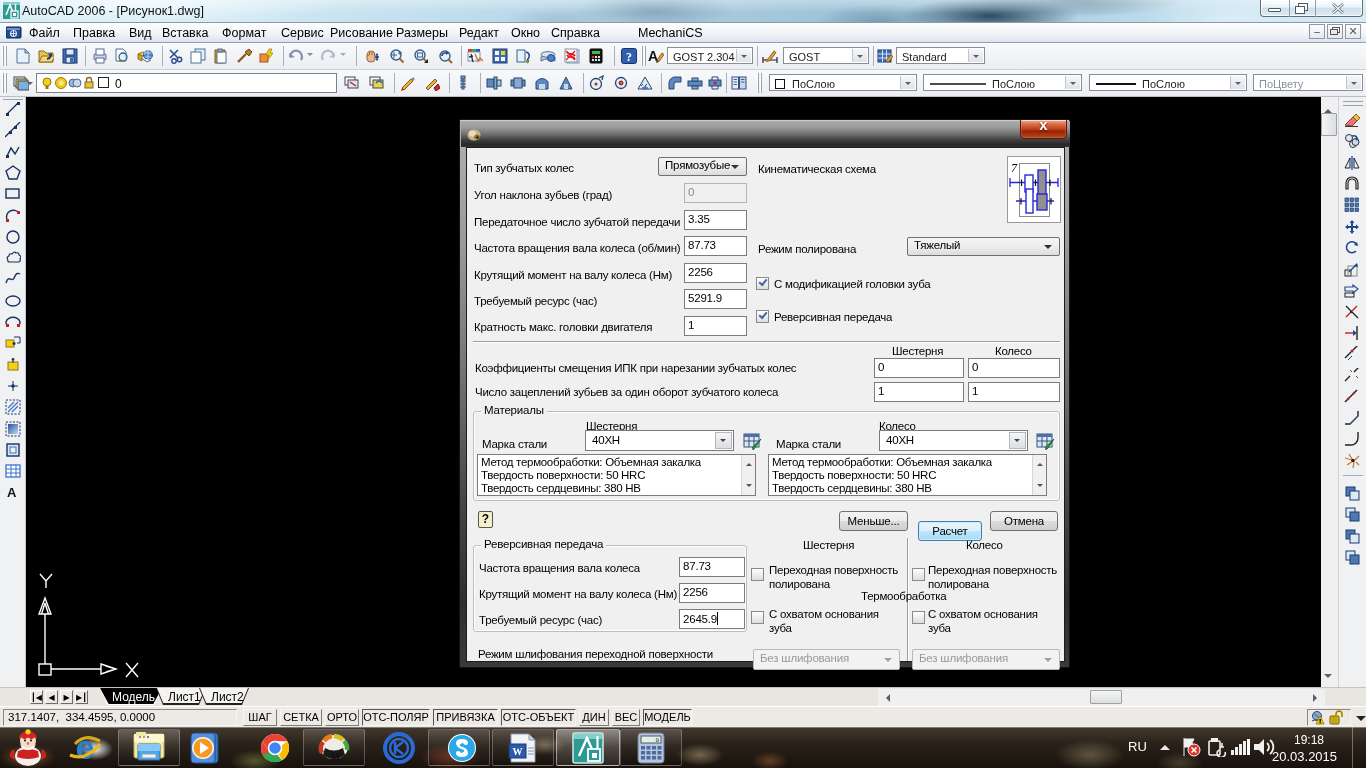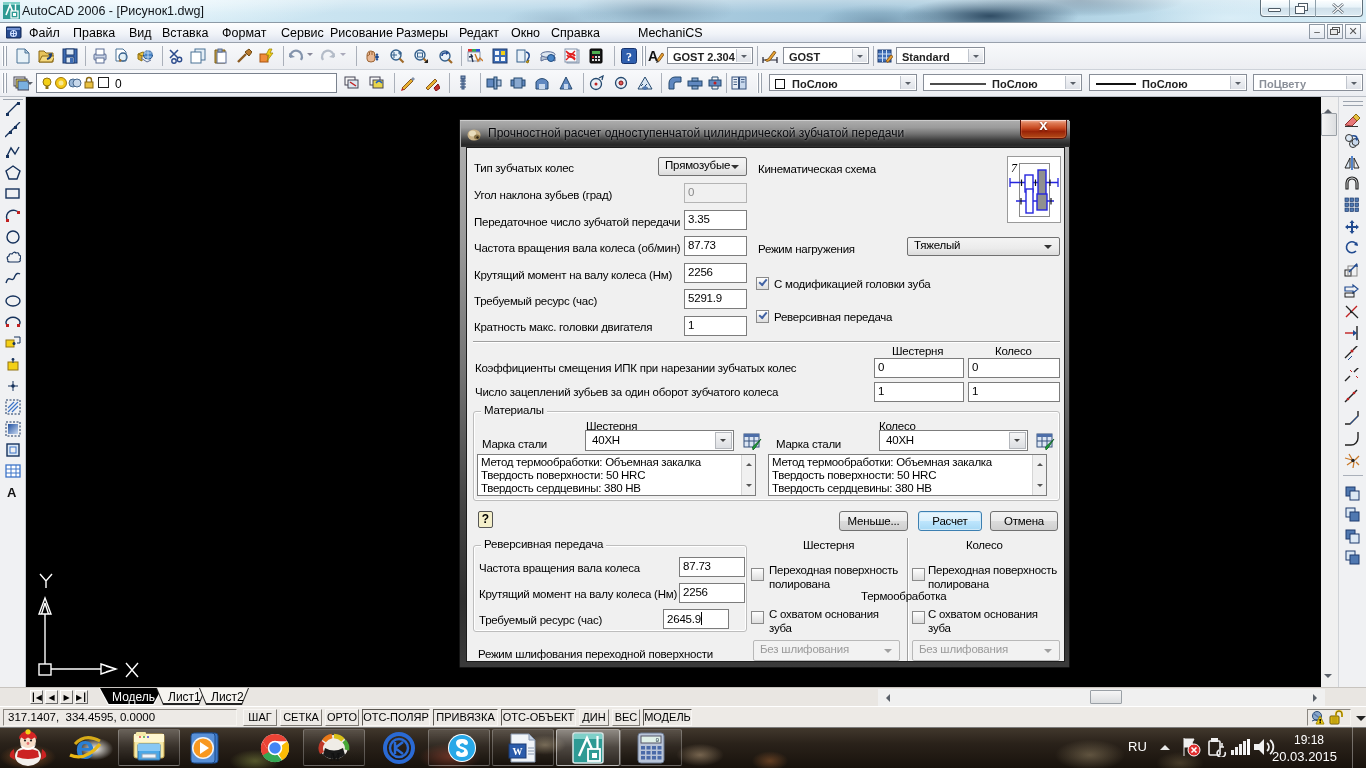--- a/index.html
+++ b/index.html
@@ -36,21 +36,21 @@
   .mdibtn { position:absolute; top:24px; width:16px; height:15px; border:1px solid #8e98a4;
     background:linear-gradient(#fcfdfe,#e4e9f1); font-size:10px; color:#444; text-align:center; line-height:13px; }
 
   
   #row1 { left:0; top:43px; width:1366px; height:27px; background:linear-gradient(#f8f9fb,#eceef2); border-bottom:1px solid #cdd2d9; }
   #row2 { left:0; top:70px; width:1366px; height:27px; background:linear-gradient(#f8f9fb,#eceef2); border-bottom:1px solid #b9bec6; }
   .grip { position:absolute; top:3px; width:5px; height:20px;
     background:linear-gradient(90deg,#fff 0,#fff 1px,#9aa2ad 1px,#9aa2ad 2px,transparent 2px,transparent 3px,#fff 3px,#fff 4px,#9aa2ad 4px,#9aa2ad 5px); }
   .tsep { position:absolute; top:3px; width:1px; height:20px; background:#aab0ba; }
   .icon { position:absolute; width:16px; height:16px; }
-  .combo { position:absolute; height:17px; border:1px solid #888e98; background:#fff; font-size:11px; color:#222;font-weight:bold; }
+  .combo { position:absolute; height:17px; border:1px solid #888e98; background:#fff; font-size:11px; color:#222; }
   .combo .arr { position:absolute; right:1px; top:1px; bottom:1px; width:15px; background:linear-gradient(#f6f7f9,#dfe2e8); border-left:1px solid #c0c5cd; }
   .combo .arr:after { content:""; position:absolute; left:4px; top:6px; border:3.5px solid transparent; border-top-color:#5a6069; }
   .combo .txt { position:absolute; left:5px; top:3px; }
 
   
   #main { left:0; top:97px; width:1366px; height:590px; background:#f0f0f0; }
   #canvas { position:absolute; left:26px; top:0; width:1295px; height:590px; background:#000; }
   #lefttb { position:absolute; left:0; top:0; width:26px; height:590px; background:#f0f1f3; border-right:1px solid #c4c8ce; }
   #vscroll { position:absolute; left:1321px; top:0; width:17px; height:590px; background:#f0f0f0; }
   #righttb { position:absolute; left:1338px; top:0; width:28px; height:590px; background:#f0f1f3; border-left:1px solid #d0d3d8; }
@@ -75,21 +75,21 @@
     font-size:11.5px; letter-spacing:-0.2px; color:#000; padding:2px 0 0 3px; white-space:nowrap; }
   .din.dis { background:#f0f0f0; border-color:#b4b4b4; color:#8a8a8a; }
   .dcombo { position:absolute; height:19px; border:1px solid #707070; border-radius:2px;
     background:linear-gradient(#f4f4f4,#ebebeb 60%,#dcdcdc); font-size:11.5px; letter-spacing:-0.2px; color:#000; }
   .dcombo .ct { position:absolute; left:6px; top:1px; white-space:nowrap; }
   .dcombo .ca { position:absolute; right:7px; top:7px; border:4px solid transparent; border-top-color:#333; }
   .dcombo.cls { border-radius:0; background:#fff; border-color:#7c7c7c; }
   .dcombo.cls .cab { position:absolute; right:1px; top:1px; bottom:1px; width:17px;
     background:linear-gradient(#f6f6f6,#dcdee2); border:1px solid #b4b7bc; }
   .dcombo.cls .cab:after { content:""; position:absolute; left:4px; top:6px; border:3.5px solid transparent; border-top-color:#444; }
-  .dcombo.dis2 { background:#f2f2f2; border-color:#b8b8b8; color:#9a9a9a; }
+  .dcombo.dis2 { background:#f2f2f2; border-color:#b8b8b8; color:#9a9a9a;margin-top:9px; }
   .dcombo.dis2 .ca { border-top-color:#a0a0a0; }
   .groove { position:absolute; border-top:1px solid #9f9f9f; border-bottom:1px solid #fff; }
   .vgroove { position:absolute; width:2px; border-left:1px solid #9f9f9f; border-right:1px solid #fff; }
   .dfield { position:absolute; border:1px solid #bdbdbd; border-radius:3px;
     box-shadow:inset 0 0 0 1px #fff; }
   .dleg { position:absolute; font-size:11.5px; letter-spacing:-0.2px; color:#000; background:#f0f0f0; padding:0 3px; white-space:nowrap; }
   .dcheck { position:absolute; width:13px; height:13px; background:linear-gradient(#fff,#ddd);
     border:1px solid #8a8a8a; }
   .dcheck.chk:after { content:""; position:absolute; left:2px; top:1px; width:6px; height:3px;
     border-left:2px solid #4263a4; border-bottom:2px solid #4263a4; transform:rotate(-50deg); }
@@ -705,21 +705,20 @@
 </div>
 
 <div class="abs" id="dlg">
   <div style="position:absolute;left:1px;top:1px;width:609px;height:26px;background:linear-gradient(#ababab 0%,#9b9b9b 25%,#717171 50%,#3d3d3d 74%,#262626 92%,#323232 100%)"></div>
   <svg style="position:absolute;left:7px;top:8px" width="15" height="14" viewBox="0 0 15 14">
     <ellipse cx="7" cy="7" rx="6.5" ry="5.5" fill="#c9b288"></ellipse>
     <ellipse cx="5.5" cy="5.5" rx="3.5" ry="3" fill="#e8dcbc"></ellipse>
     <ellipse cx="10" cy="9" rx="3" ry="2.5" fill="#8a7448"></ellipse>
     <circle cx="10.5" cy="9.5" r="1.2" fill="#2a2010"></circle>
   </svg>
-  <div id="dlg-title">Прочностной расчет одноступенчатой цилиндрической зубчатой передачи</div>
   <div id="dlg-close"></div>
   <div id="dlg-client">
 
     <div class="dl" style="left:7px;top:13px">Тип зубчатых колес</div>
     <div class="dcombo" style="left:191px;top:9px;width:89px">
         <span class="ct">Прямозубые</span>
         <span class="ca"></span>
       </div>
     <div class="dl" style="left:291px;top:14px">Кинематическая схема</div>
 
@@ -744,21 +743,21 @@
         </g>
       </svg>
     </div>
 
     <div class="dl" style="left:7px;top:40px">Угол наклона зубьев (град)</div>
     <div class="din dis" style="left:217px;top:35px">0</div>
     <div class="dl" style="left:7px;top:67px">Передаточное число зубчатой передачи</div>
     <div class="din" style="left:217px;top:62px">3.35</div>
     <div class="dl" style="left:7px;top:93px">Частота вращения вала колеса (об/мин)</div>
     <div class="din" style="left:217px;top:88px">87.73</div>
-    <div class="dl" style="left:291px;top:94px">Режим нагружения</div>
+    <div class="dl" style="left:291px;top:94px">Режим полирована</div>
     <div class="dcombo" style="left:440px;top:89px;width:153px">
         <span class="ct">Тяжелый</span>
         <span class="ca"></span>
       </div>
     <div class="dl" style="left:7px;top:120px">Крутящий момент на валу колеса (Нм)</div>
     <div class="din" style="left:217px;top:115px">2256</div>
     <div class="dcheck chk" style="left:289px;top:129px"></div>
     <div class="dl" style="left:307px;top:129px">С модификацией головки зуба</div>
     <div class="dl" style="left:7px;top:146px">Требуемый ресурс (час)</div>
     <div class="din" style="left:217px;top:141px">5291.9</div>
@@ -816,31 +815,31 @@
     </div>
     <div class="dmemo" style="left:301px;top:306px">Метод термообработки: Объемная закалка<br>Твердость поверхности: 50 HRC<br>Твердость сердцевины: 380 НВ
       <div class="sb">
           <span class="sarr" style="left:4px;top:5px;border:3.5px solid transparent;border-bottom-color:#555"></span>
           <span class="sarr" style="left:4px;top:29px;border:3.5px solid transparent;border-top-color:#555"></span>
         </div>
     </div>
 
     <div style="position:absolute;left:11px;top:363px;width:15px;height:17px;background:#f4efca;border:1px solid #555;border-radius:2px;font-size:12px;font-weight:bold;text-align:center;line-height:15px">?</div>
     <div class="dbtn" style="left:372px;top:363px;width:69px">Меньше...</div>
-    <div class="dbtn" style="left:451px;top:363px;width:64px;border-color:#3c7fb1;background:linear-gradient(#eaf6fd,#d9f0fc 50%,#bee6fd 50%,#a7d9f5);box-shadow:inset 0 0 0 1px #cfe9f8">Расчет</div>
+    <div class="dbtn" style="left:451px;top:373px;width:64px;border-color:#3c7fb1;background:linear-gradient(#eaf6fd,#d9f0fc 50%,#bee6fd 50%,#a7d9f5);box-shadow:inset 0 0 0 1px #cfe9f8">Расчет</div>
     <div class="dbtn" style="left:523px;top:363px;width:68px">Отмена</div>
 
     <div class="dfield" style="left:6px;top:397px;width:274px;height:87px"></div>
     <div class="dleg" style="left:14px;top:390px">Реверсивная передача</div>
     <div class="dl" style="left:12px;top:413px">Частота вращения вала колеса</div>
     <div class="din" style="left:212px;top:409px;width:66px">87.73</div>
     <div class="dl" style="left:12px;top:439px">Крутящий момент на валу колеса (Нм)</div>
     <div class="din" style="left:212px;top:435px;width:66px">2256</div>
     <div class="dl" style="left:12px;top:465px">Требуемый ресурс (час)</div>
-    <div class="din" style="left:196px;top:461px;width:66px">2645.9<span style="display:inline-block;width:1px;height:13px;background:#000;vertical-align:-2px"></span></div>
+    <div class="din" style="left:212px;top:461px;width:66px">2645.9<span style="display:inline-block;width:1px;height:13px;background:#000;vertical-align:-2px"></span></div>
     <div class="dl" style="left:11px;top:499px">Режим шлифования переходной поверхности</div>
 
     <div class="vgroove" style="left:440px;top:390px;height:123px"></div>
     <div class="dl" style="left:336px;top:390px">Шестерня</div>
     <div class="dl" style="left:499px;top:390px">Колесо</div>
     <div class="dcheck" style="left:284px;top:420px"></div>
     <div class="dl" style="left:302px;top:415px">Переходная поверхность<br>полирована</div>
     <div class="dcheck" style="left:445px;top:420px"></div>
     <div class="dl" style="left:461px;top:415px">Переходная поверхность<br>полирована</div>
     <div class="dl" style="left:394px;top:441px">Термообработка</div>

